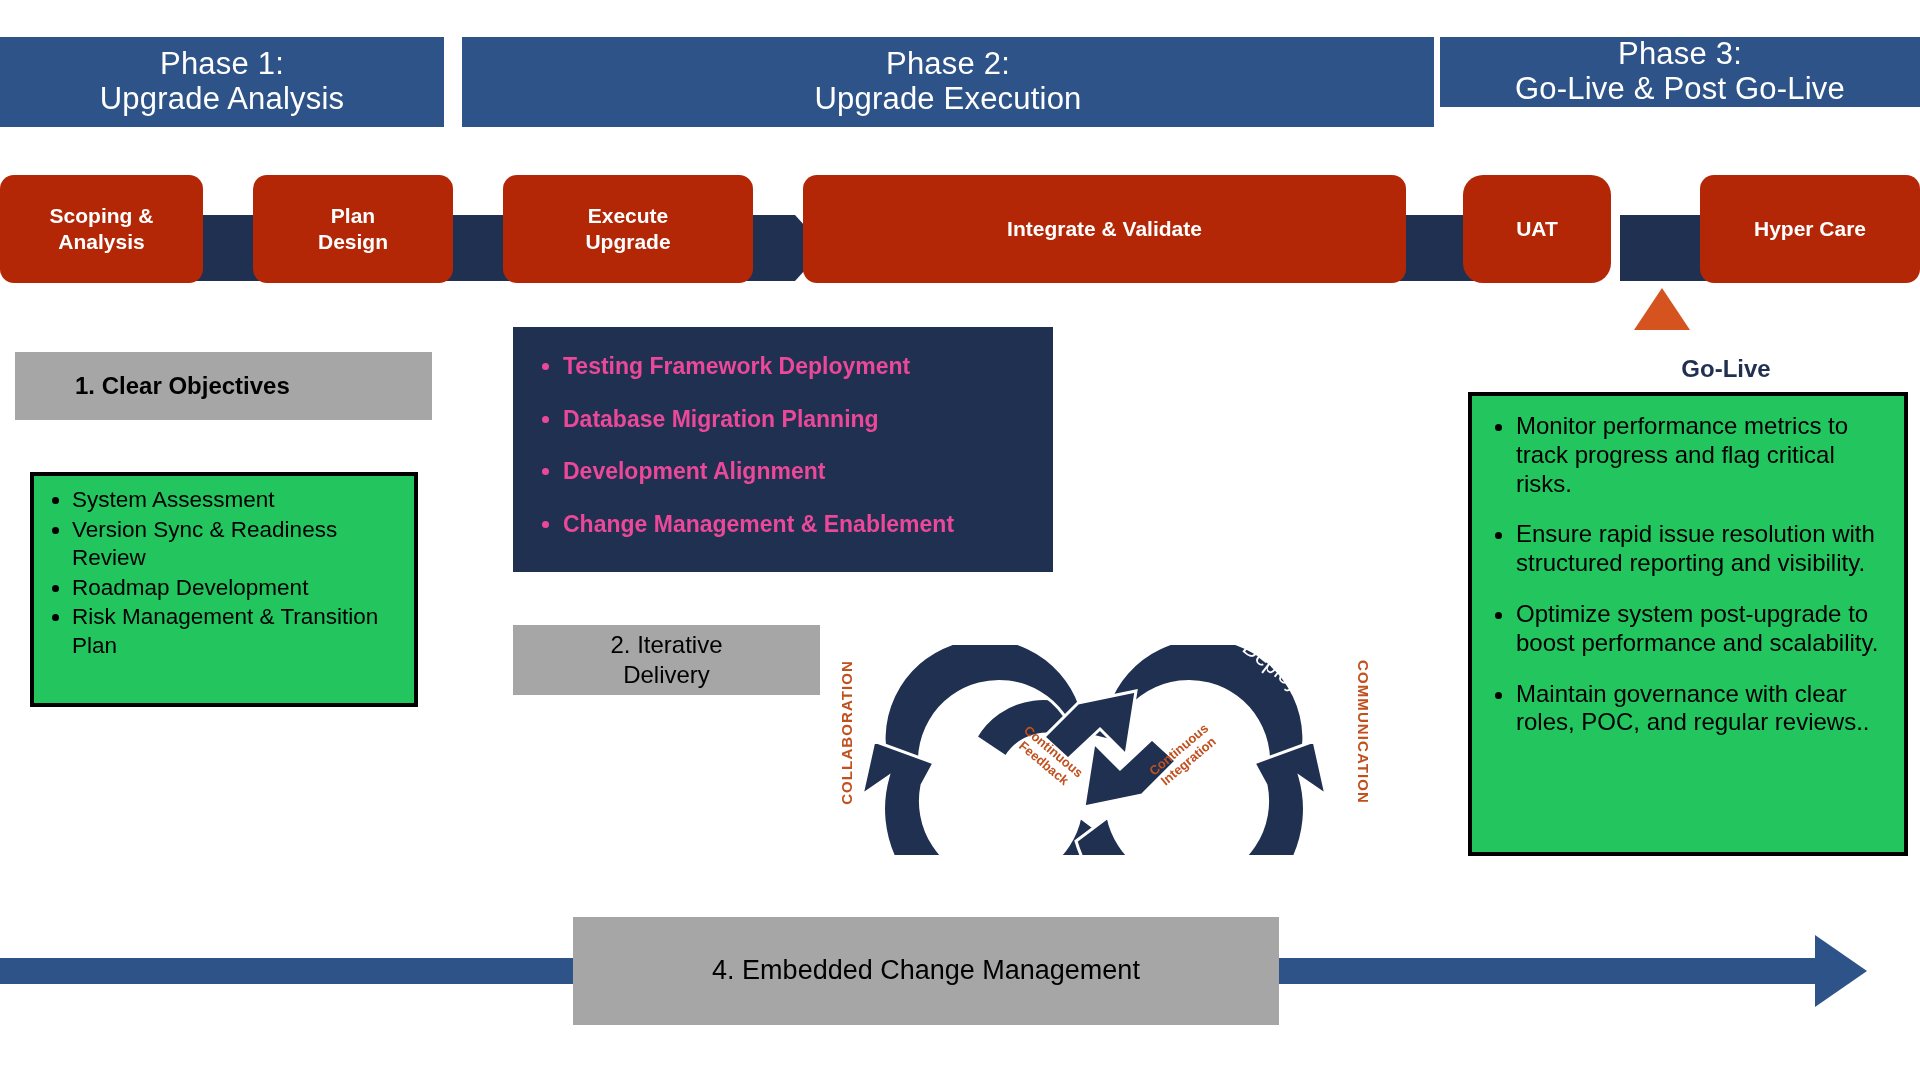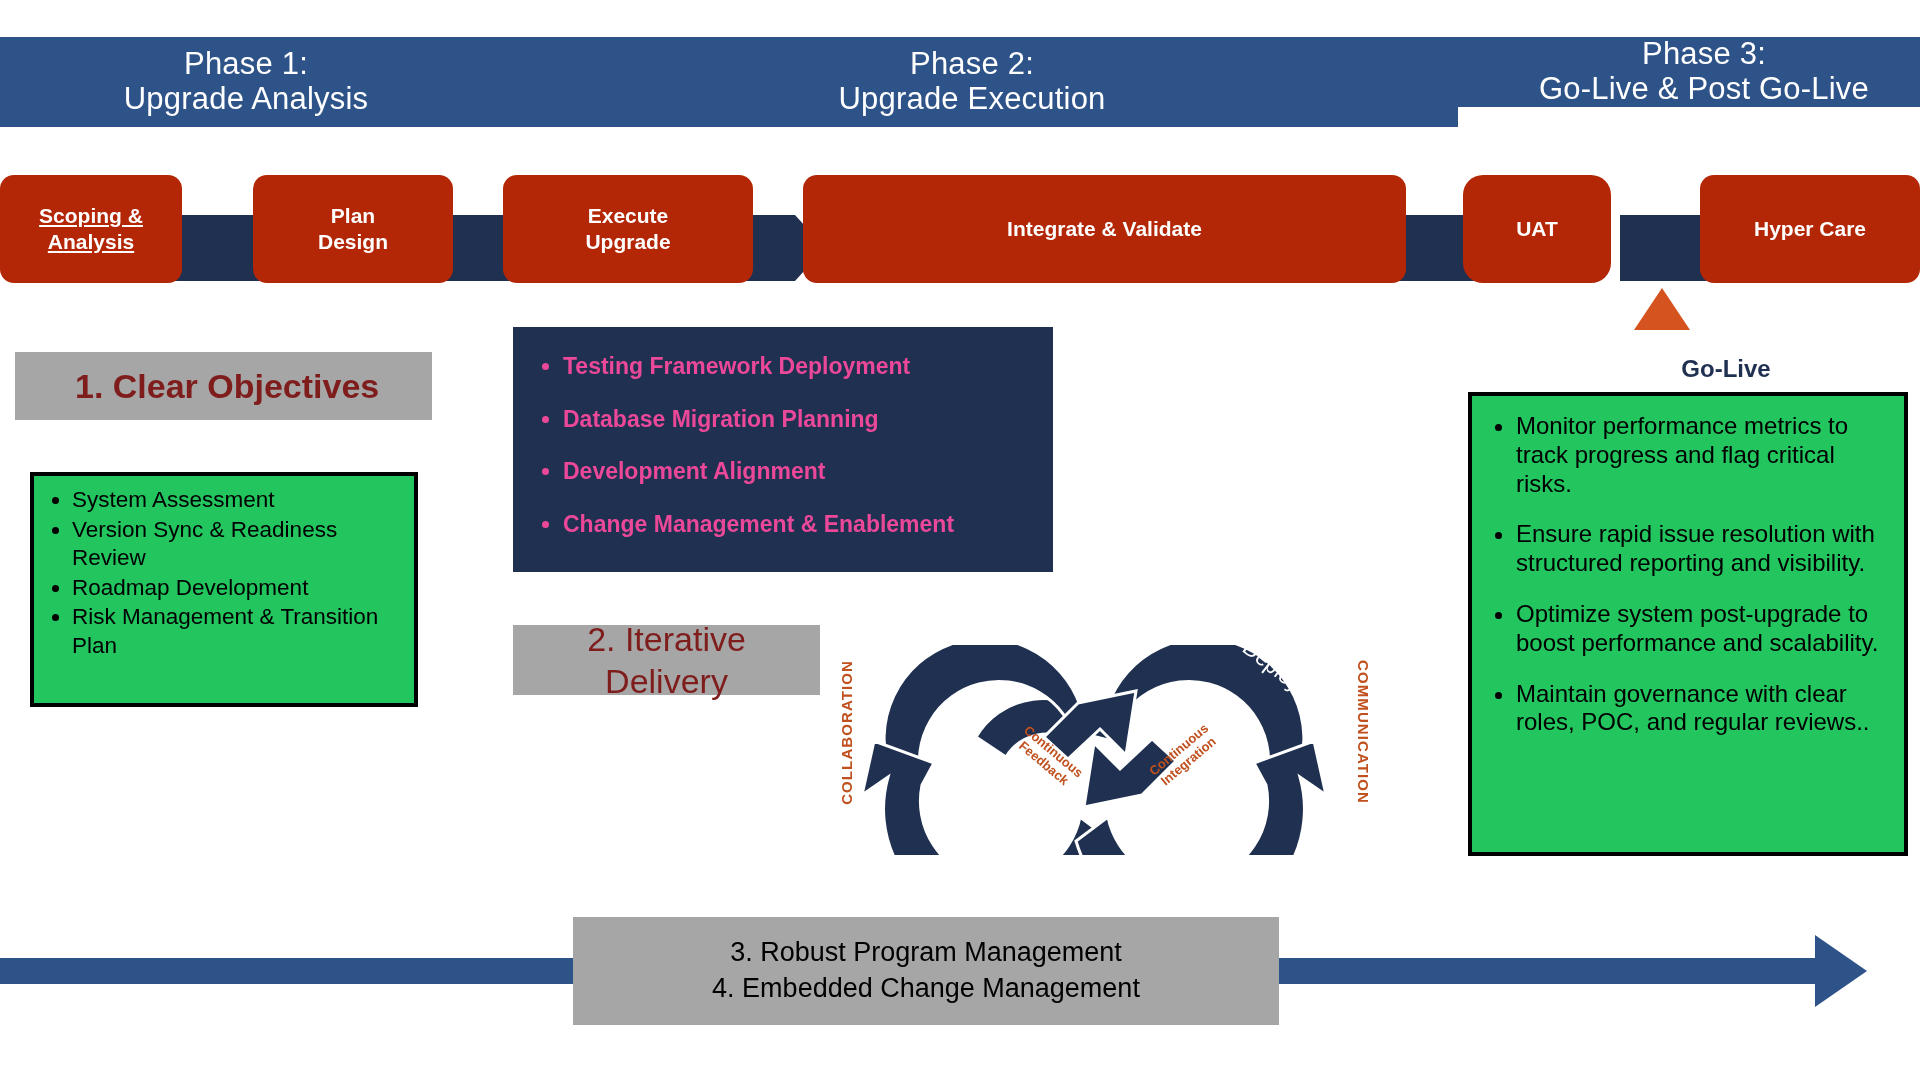--- a/index.html
+++ b/index.html
@@ -17,21 +17,20 @@
     position:absolute;
     background:#2e5388;
     color:#ffffff;
     display:flex;align-items:center;justify-content:center;
     text-align:center;
     font-size:31px;
     line-height:1.12;
     font-weight:400;
     letter-spacing:.2px;
     white-space:pre-line;
-    padding-left:24px;
   }
   #phase1{left:0px;  top:37px;  width:444px;  height:90px;}
   #phase2{left:462px;top:37px;  width:972px;  height:90px;}
   #phase3{left:1440px;top:37px; width:480px;  height:70px;}
 
   
   .procrow{position:absolute;left:0;top:175px;width:1920px;height:110px;}
   .step{
     position:absolute;top:0;height:108px;
     background:#b32706;
@@ -53,23 +52,23 @@
     width:0;height:0;
     border-top:33px solid transparent;
     border-bottom:33px solid transparent;
     border-left:30px solid #1f3050;
   }
 
   
   .graybox{
     position:absolute;
     background:#a6a6a6;
-    color:#7f1d1d;
+    color:#000000;
     display:flex;align-items:center;
-    font-size:34px;line-height:1.25;
+    font-size:24px;line-height:1.25;
     white-space:pre-line;
   }
 
   
   .outlinebox{
     position:absolute;
     background:#22c55e;
     border:4px solid #000;
     box-sizing:border-box;
   }
@@ -163,21 +162,21 @@
     <div class="conn" style="left:650px;top:40px;width:145px;height:66px;">
       <div class="tip"></div>
     </div>
     <div class="conn" style="left:1350px;top:40px;width:130px;height:66px;">
       <div class="tip"></div>
     </div>
     <div class="conn" style="left:1620px;top:40px;width:100px;height:66px;">
       <div class="tip"></div>
     </div>
 
-    <div class="step" style="left:0px;width:182px;text-decoration:underline;">Scoping &amp;
+    <div class="step" style="left:0px;width:203px;">Scoping &amp;
 Analysis</div>
     <div class="step" style="left:253px;width:200px;">Plan
 Design</div>
     <div class="step" style="left:503px;width:250px;">Execute
 Upgrade</div>
     <div class="step" style="left:803px;width:603px;">Integrate &amp; Validate</div>
     <div class="step" style="left:1463px;width:148px;border-radius:20px;">UAT</div>
     <div class="step" style="left:1700px;width:220px;">Hyper Care</div>
   </div>
 
@@ -250,17 +249,16 @@
       <li>Ensure rapid issue resolution with structured reporting and visibility.</li>
       <li>Optimize system post-upgrade to boost performance and scalability.</li>
       <li>Maintain governance with clear roles, POC, and regular reviews..</li>
     </ul>
   </div>
 
   <div class="bottombar" style="left:0px;top:958px;width:1815px;height:26px;"></div>
   <div class="bottomtip" style="left:1815px;top:935px;"></div>
 
   <div class="bottomgray" style="left:573px;top:917px;width:706px;height:108px;">
-    <div>3. Robust Program Management</div>
     <div>4. Embedded Change Management</div>
   </div>
 
 </div>
 
 </body></html>

